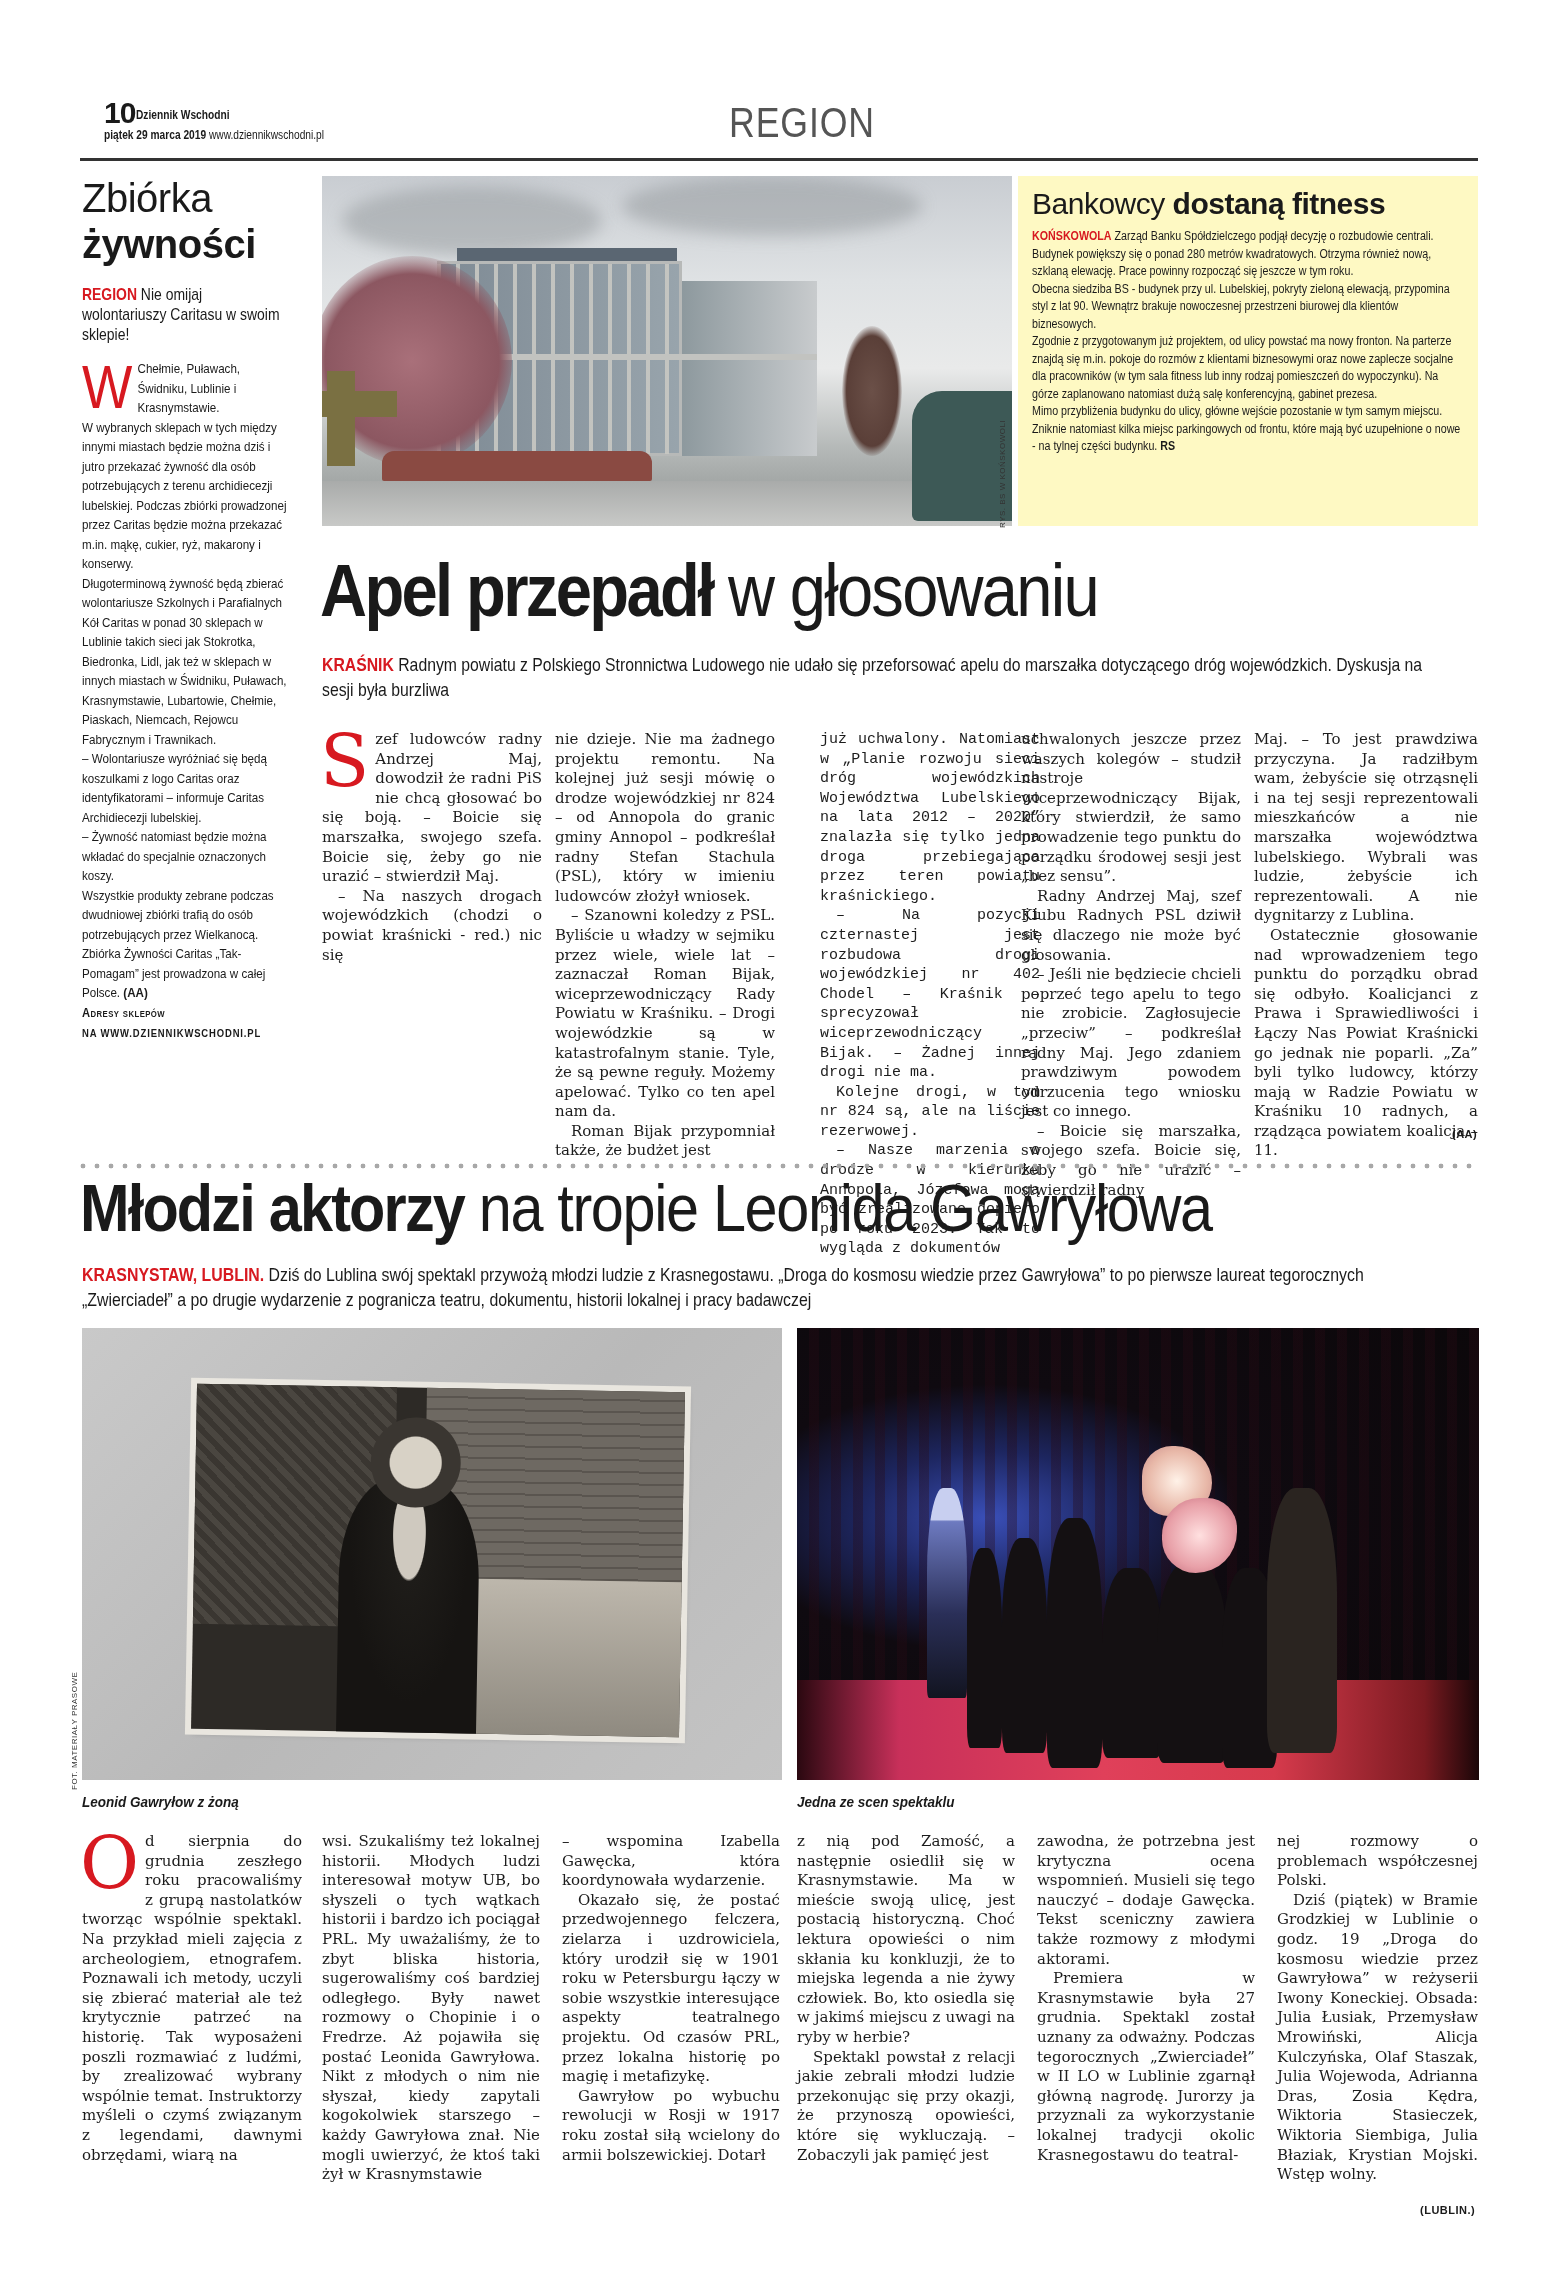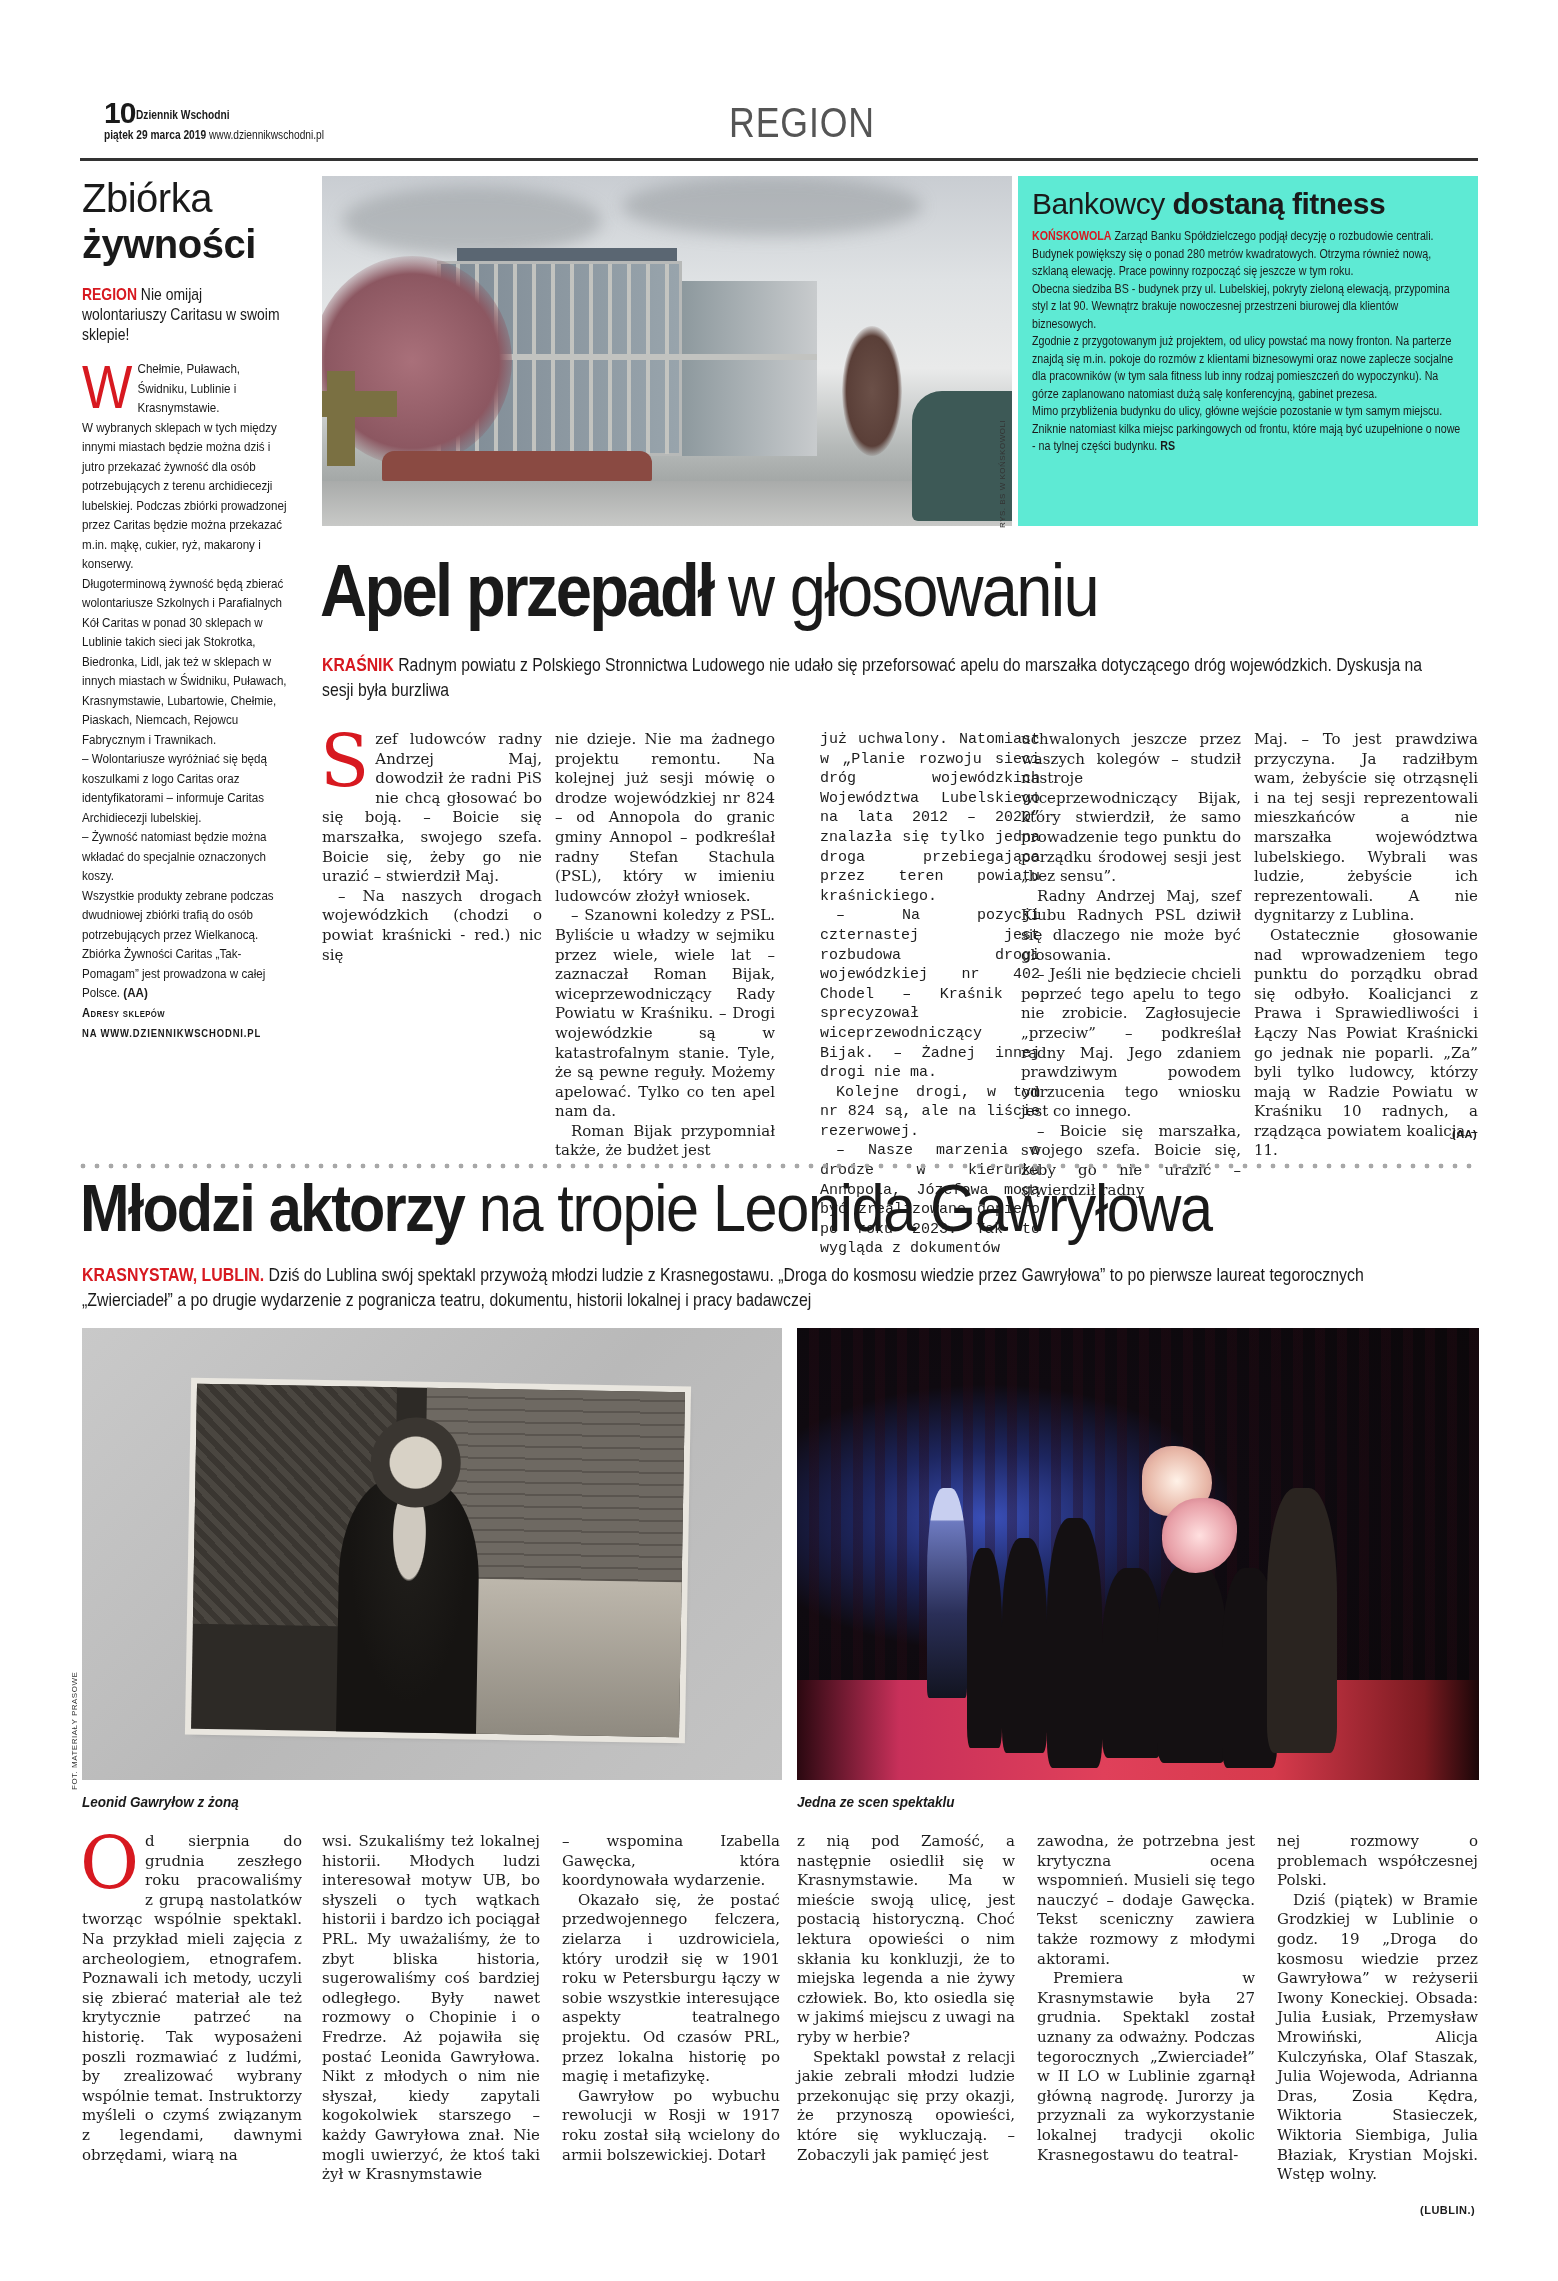--- a/index.html
+++ b/index.html
@@ -42,21 +42,21 @@
   .floorline { position: absolute; left: 115px; top: 178px; width: 380px; height: 6px; background: #c2c3c0; }
   .tree { position: absolute; border-radius: 50%; background: radial-gradient(circle, #a9707a 0%, #8c5761 60%, rgba(140,87,97,0) 75%); }
   .hedge { position: absolute; left: 60px; top: 275px; width: 270px; height: 30px; background: #8a4a42; border-radius: 12px 12px 2px 2px; }
   .road { position: absolute; left: 0; top: 305px; width: 690px; height: 45px; background: linear-gradient(180deg,#a9abaa,#c8c9c7); }
   .car { position: absolute; left: 590px; top: 215px; width: 110px; height: 130px; background: #3d5956; border-radius: 30px 8px 6px 6px; }
   .cross { position: absolute; left: 5px; top: 195px; width: 28px; height: 95px; background: #7a7042; }
   .cross-h { position: absolute; left: 0; top: 215px; width: 75px; height: 26px; background: #7a7042; }
   #bank-credit { left: 996px; top: 378px; width: 14px; height: 150px; font: 8px/14px "Liberation Sans", sans-serif; color: #333; writing-mode: vertical-rl; transform: rotate(180deg); letter-spacing: 0.5px; }
 
   
-  #bank-box { left: 1018px; top: 176px; width: 460px; height: 350px; background: #5eead4; padding: 10px 12px 8px 14px; }
+  #bank-box { left: 1018px; top: 176px; width: 460px; height: 350px; background: #fef9c3; padding: 10px 12px 8px 14px; }
   #bank-title { font: 30px/36px "Liberation Sans", sans-serif; letter-spacing: -0.5px; white-space: nowrap; }
   #bank-title b { font-weight: bold; }
   #bank-body { margin-top: 6px; font: 12.5px/17.5px "Liberation Sans", sans-serif; width: 505px; transform: scaleX(0.855); transform-origin: left; }
   #bank-body p { margin: 0; }
   #bank-body .kicker { font-weight: bold; color: #d71920; }
 
   
   #apel-title { left: 320px; top: 548px; font: bold 74px/86px "Liberation Sans", sans-serif; letter-spacing: -3px; white-space: nowrap; transform: scaleX(0.88); transform-origin: left; }
   #apel-title .light { font-weight: normal; letter-spacing: -2px; }
   #apel-lead { left: 322px; top: 652px; width: 1330px; font: 19px/25px "Liberation Sans", sans-serif; transform: scaleX(0.83); transform-origin: left; }

